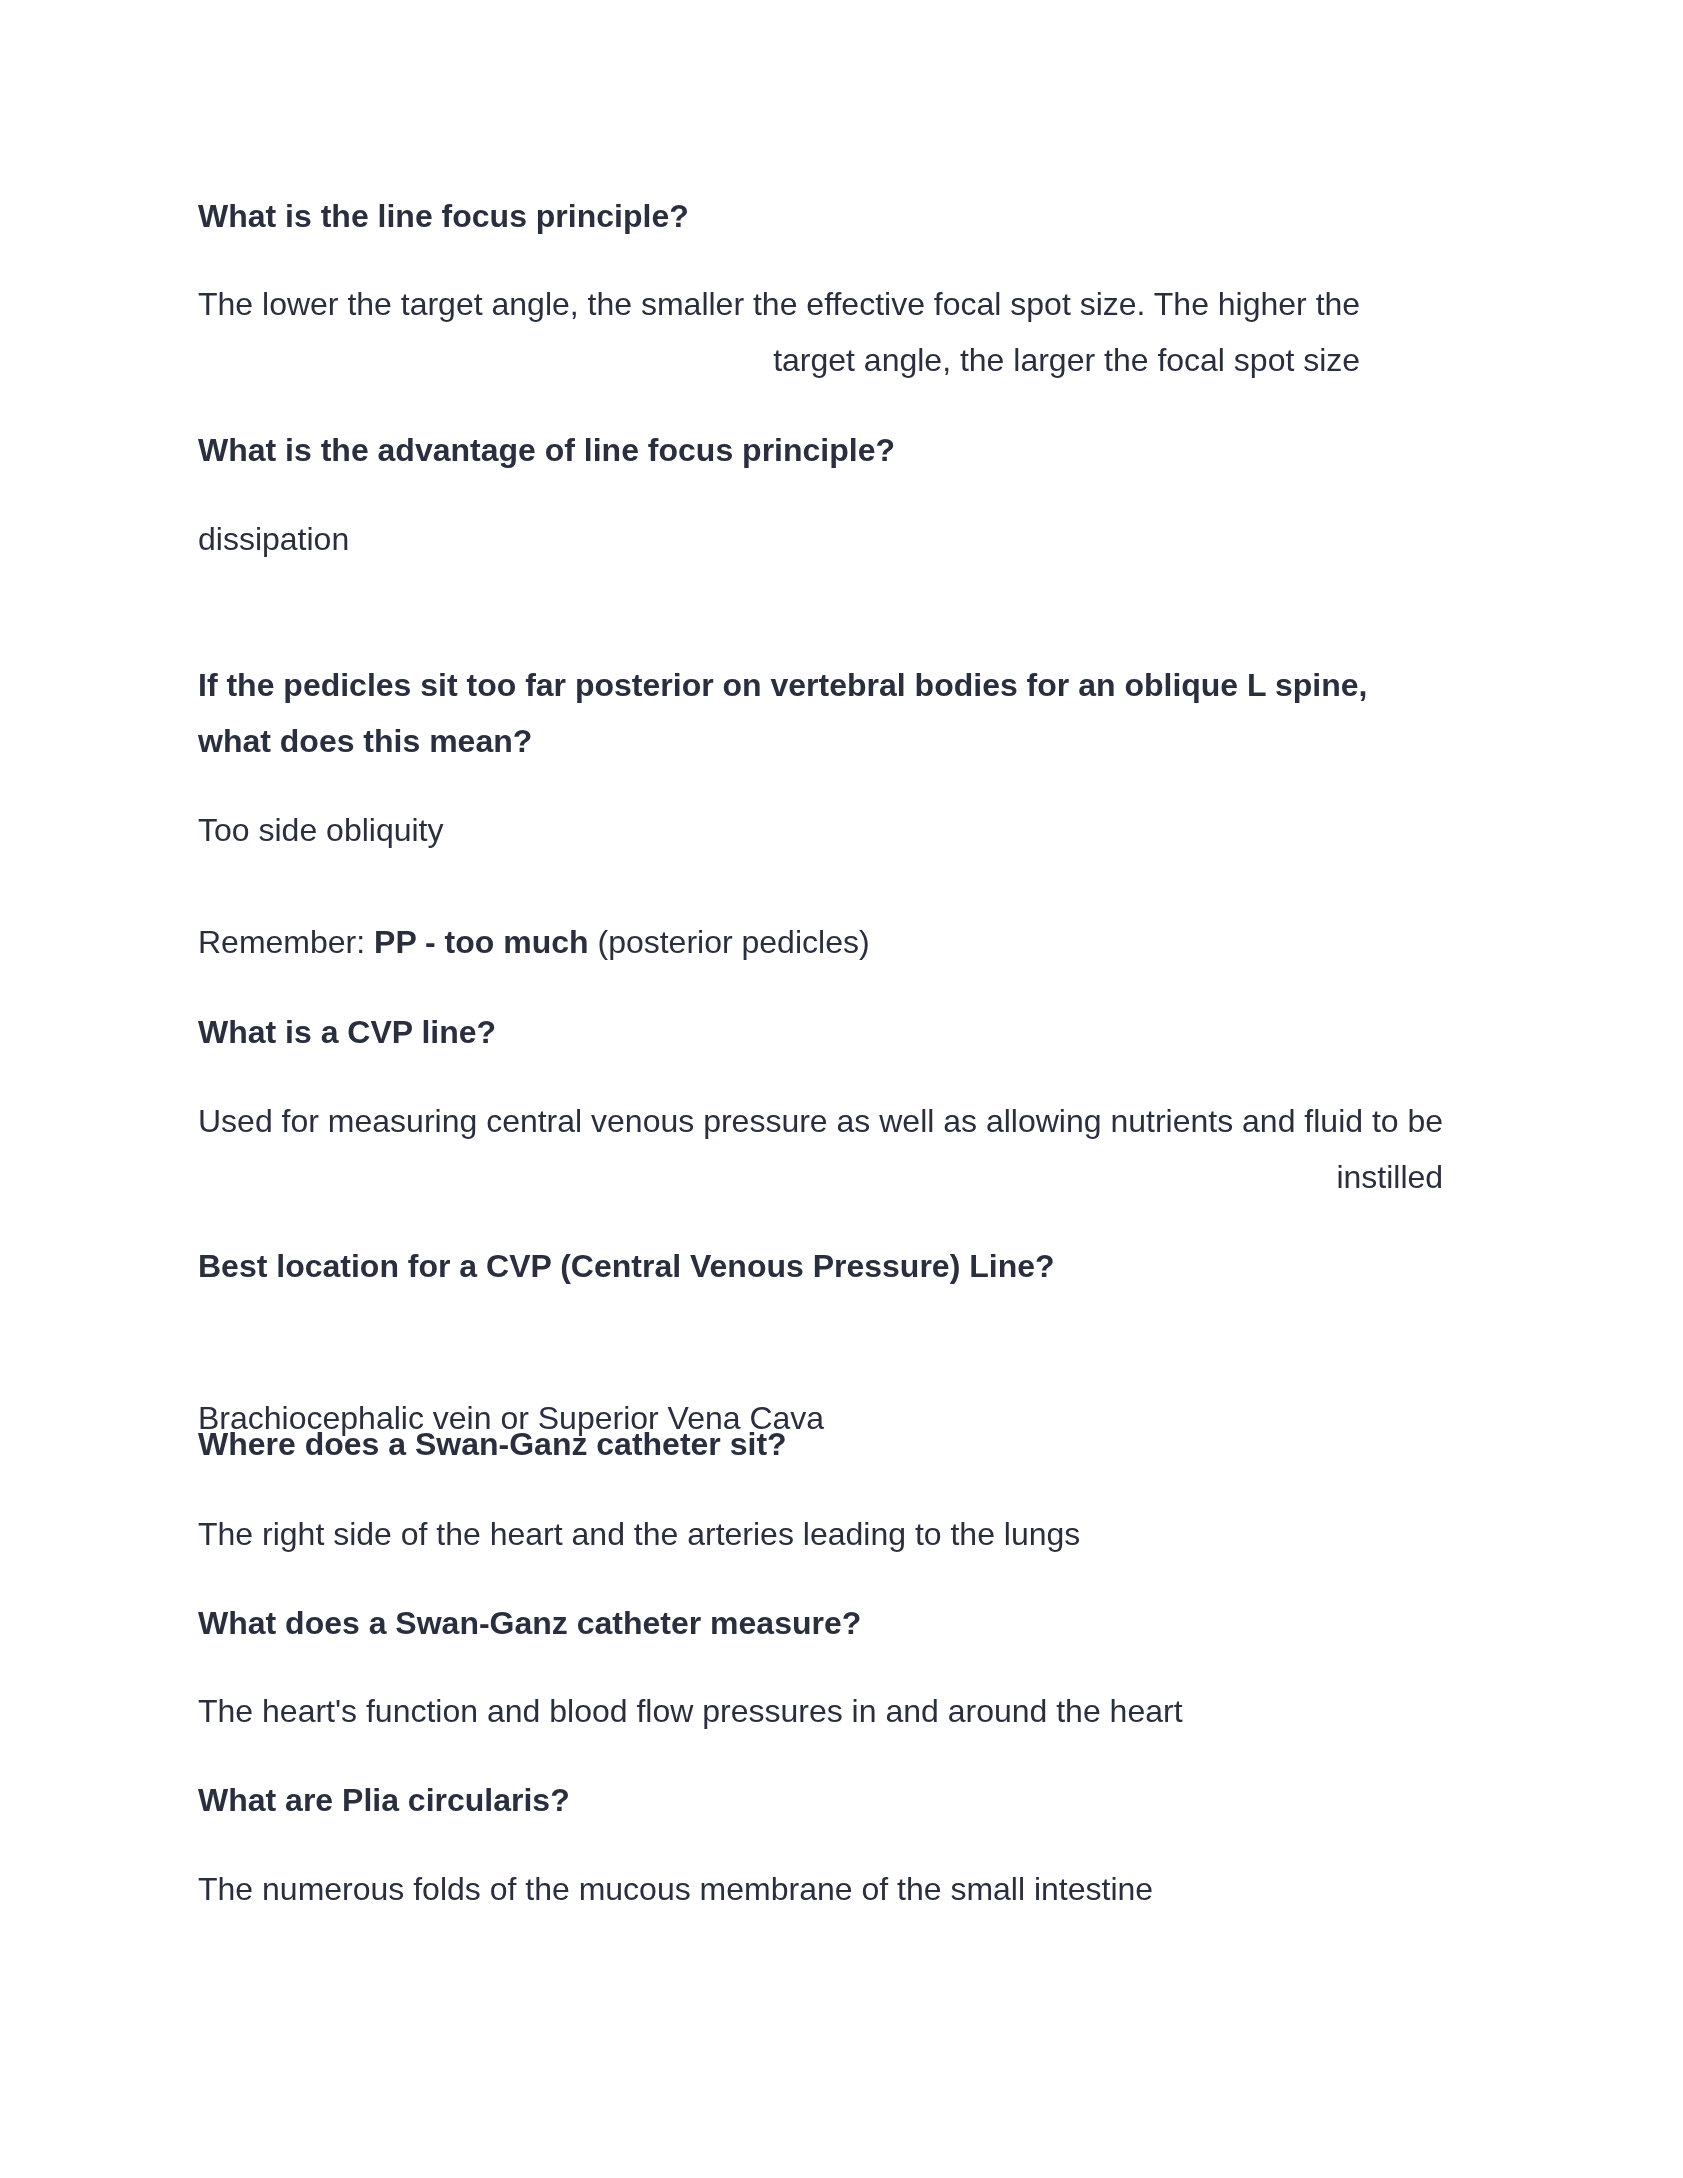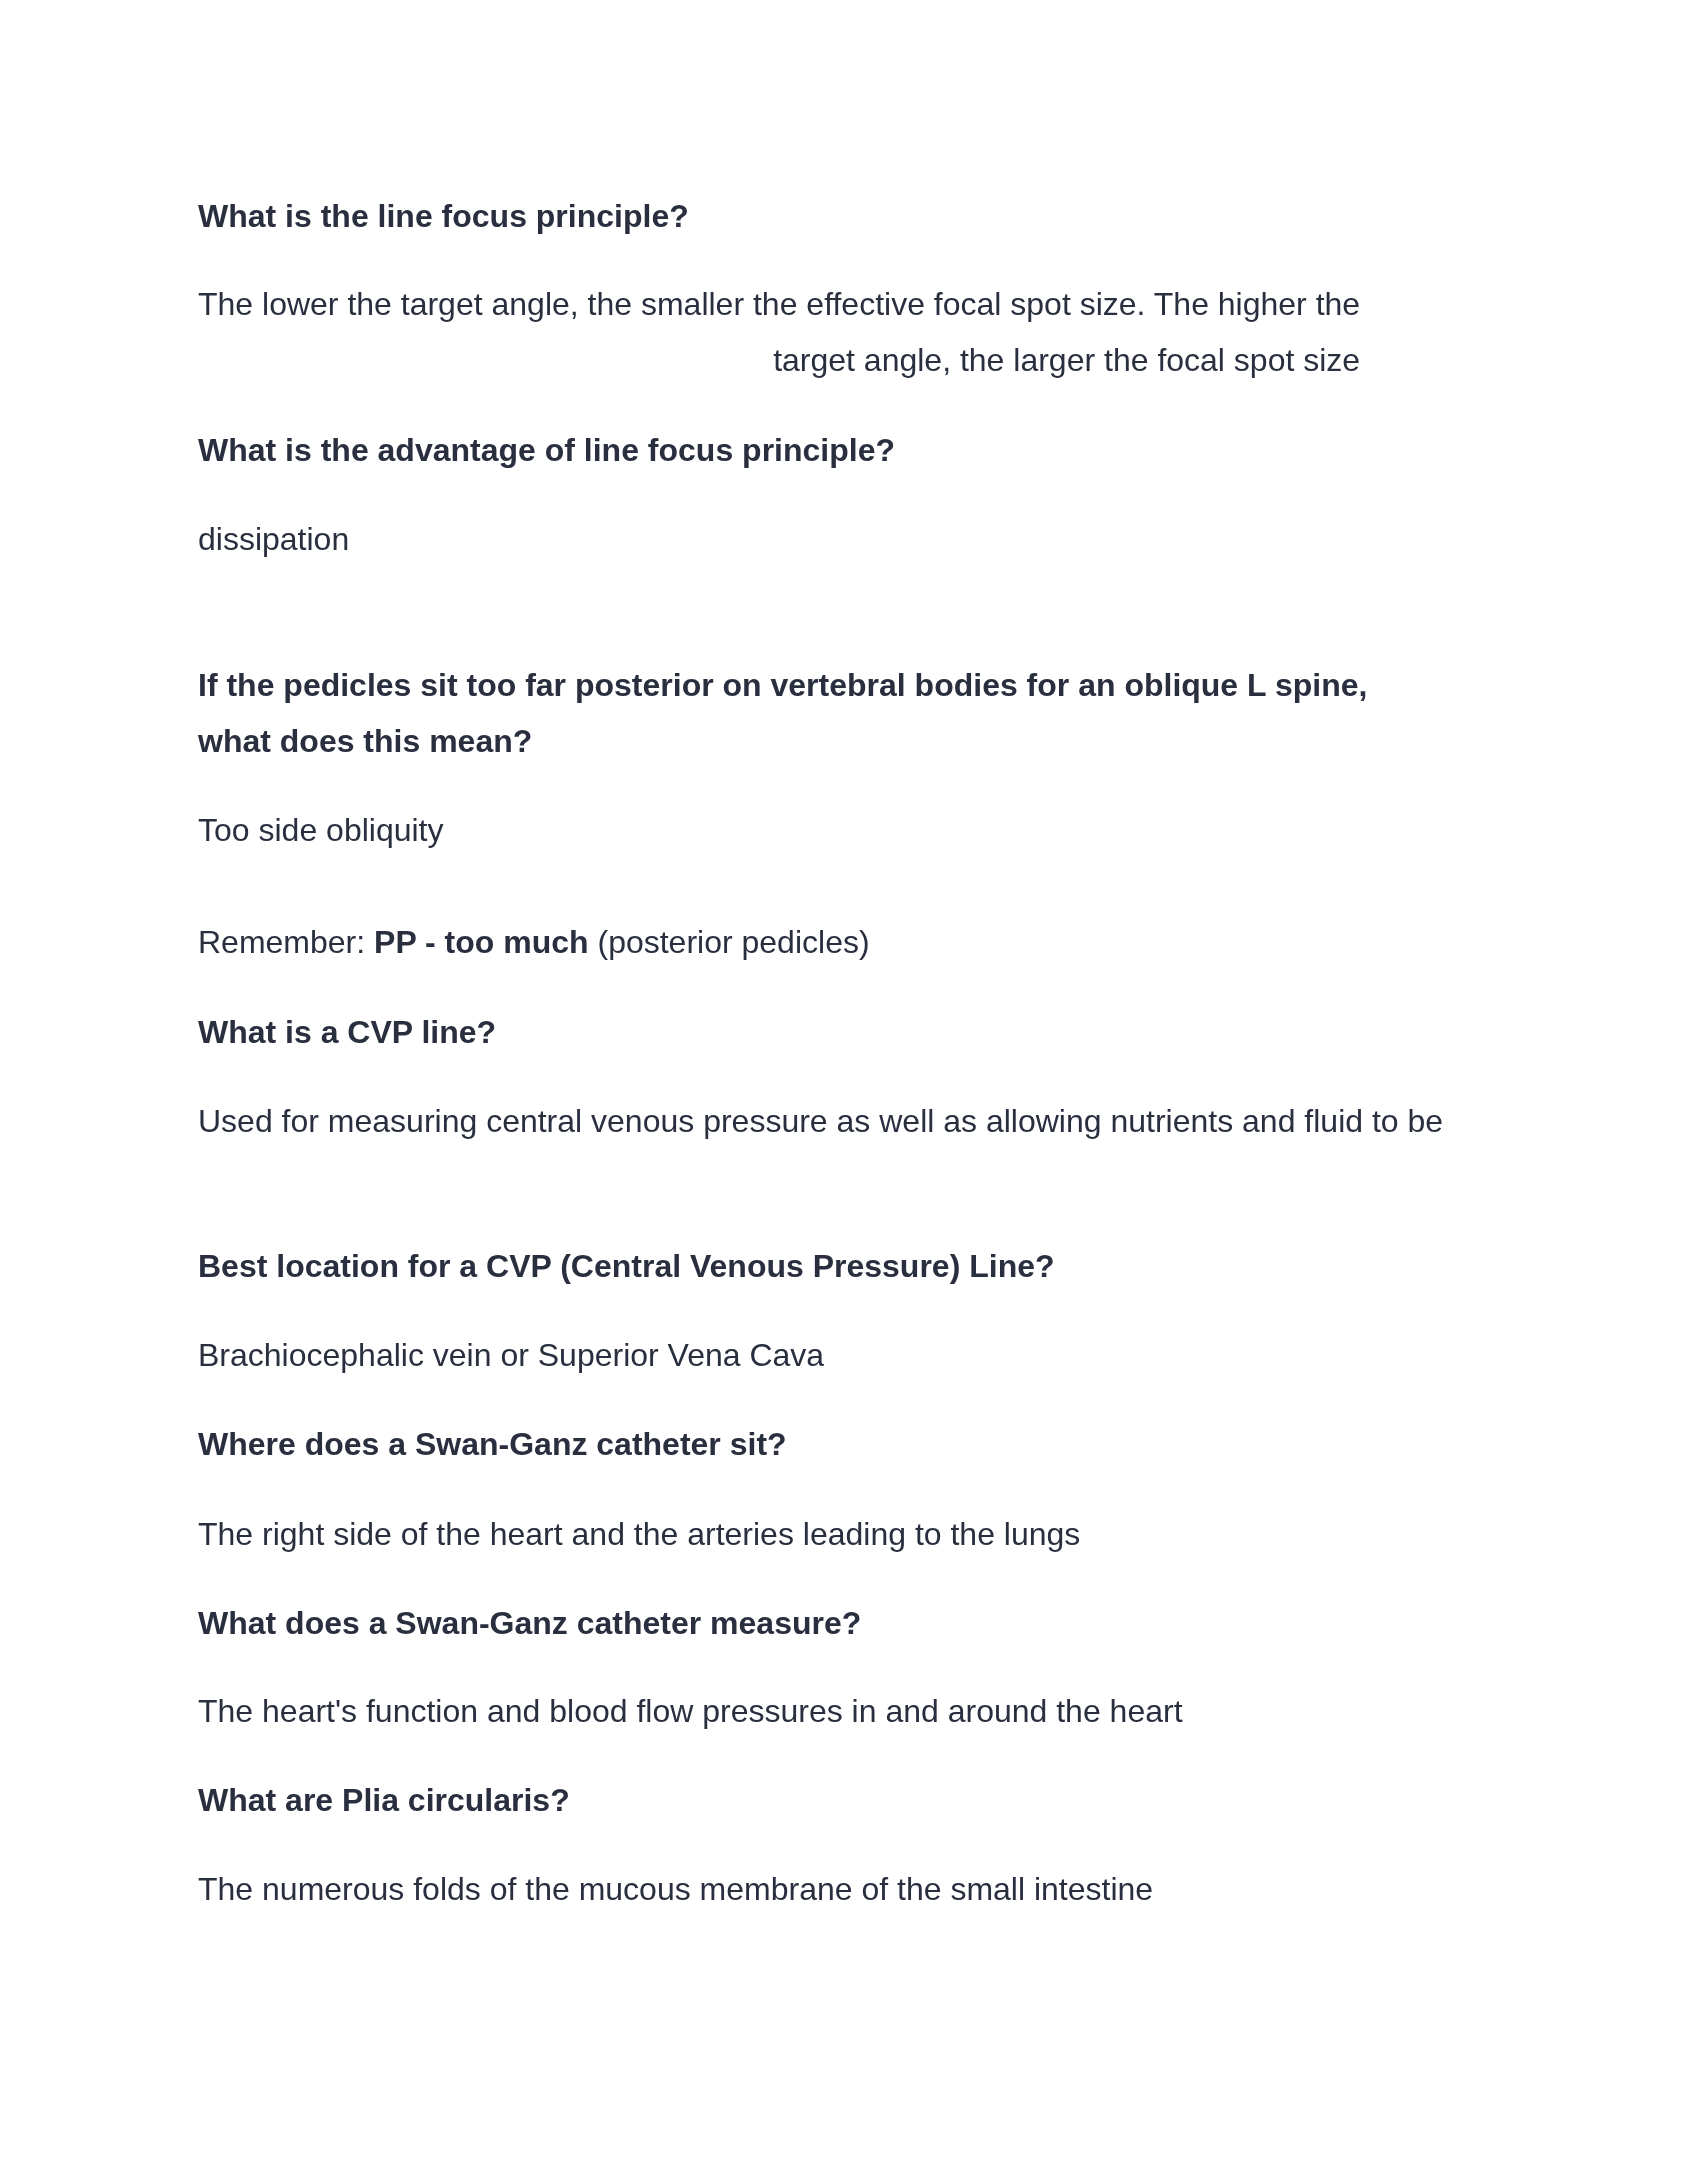--- a/index.html
+++ b/index.html
@@ -41,26 +41,27 @@
   </div>
   <div class="blk a" style="top:914px">
     <span style="white-space:pre">Remember: </span><b>PP - too much</b><span style="white-space:pre"> (posterior pedicles)</span>
   </div>
 
   <div class="blk q" style="top:1004px">
     <span class="line">What is a CVP line?</span>
   </div>
   <div class="blk a" style="top:1093px">
     <span class="line">Used for measuring central venous pressure as well as allowing nutrients and fluid to be</span>
+    <span class="line">instilled</span>
   </div>
 
   <div class="blk q" style="top:1238px">
     <span class="line">Best location for a CVP (Central Venous Pressure) Line?</span>
   </div>
-  <div class="blk a" style="top:1327px">
+  <div class="blk a" style="top:1390px">
     <span class="line">Brachiocephalic vein or Superior Vena Cava</span>
   </div>
 
   <div class="blk q" style="top:1416px">
     <span class="line">Where does a Swan-Ganz catheter sit?</span>
   </div>
   <div class="blk a" style="top:1506px">
     <span class="line">The right side of the heart and the arteries leading to the lungs</span>
   </div>
 

